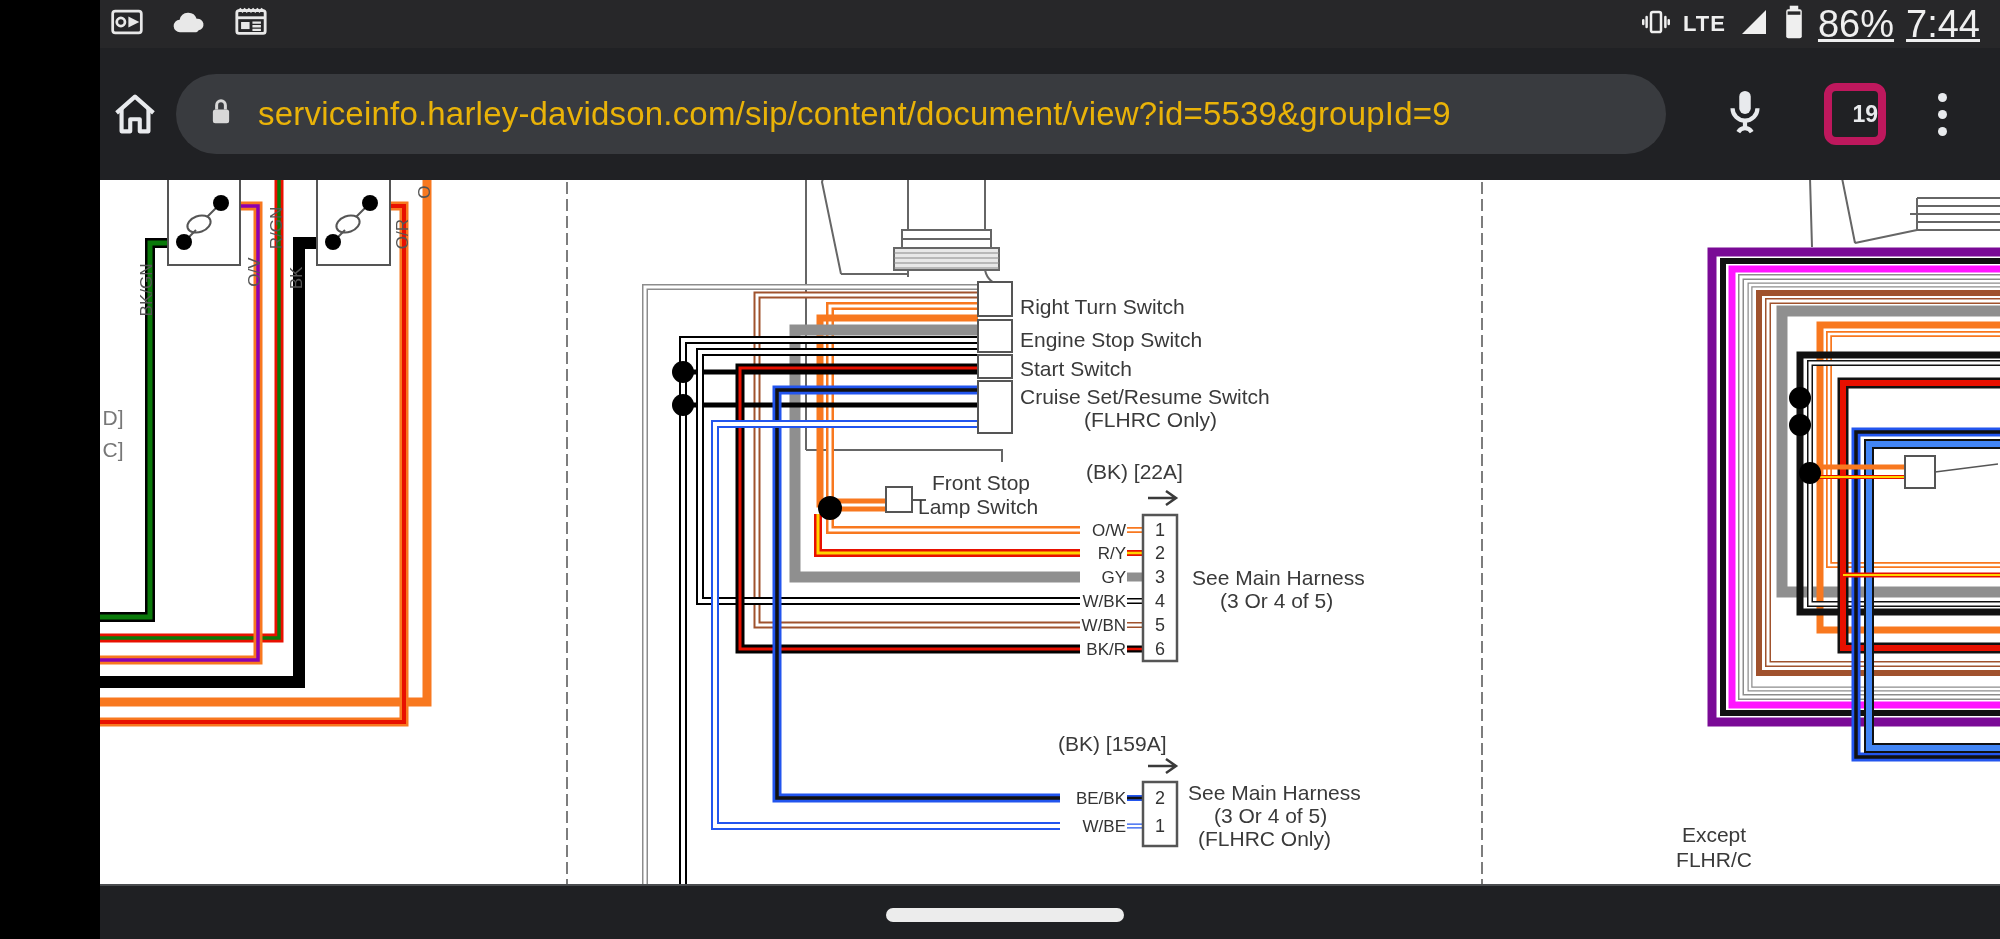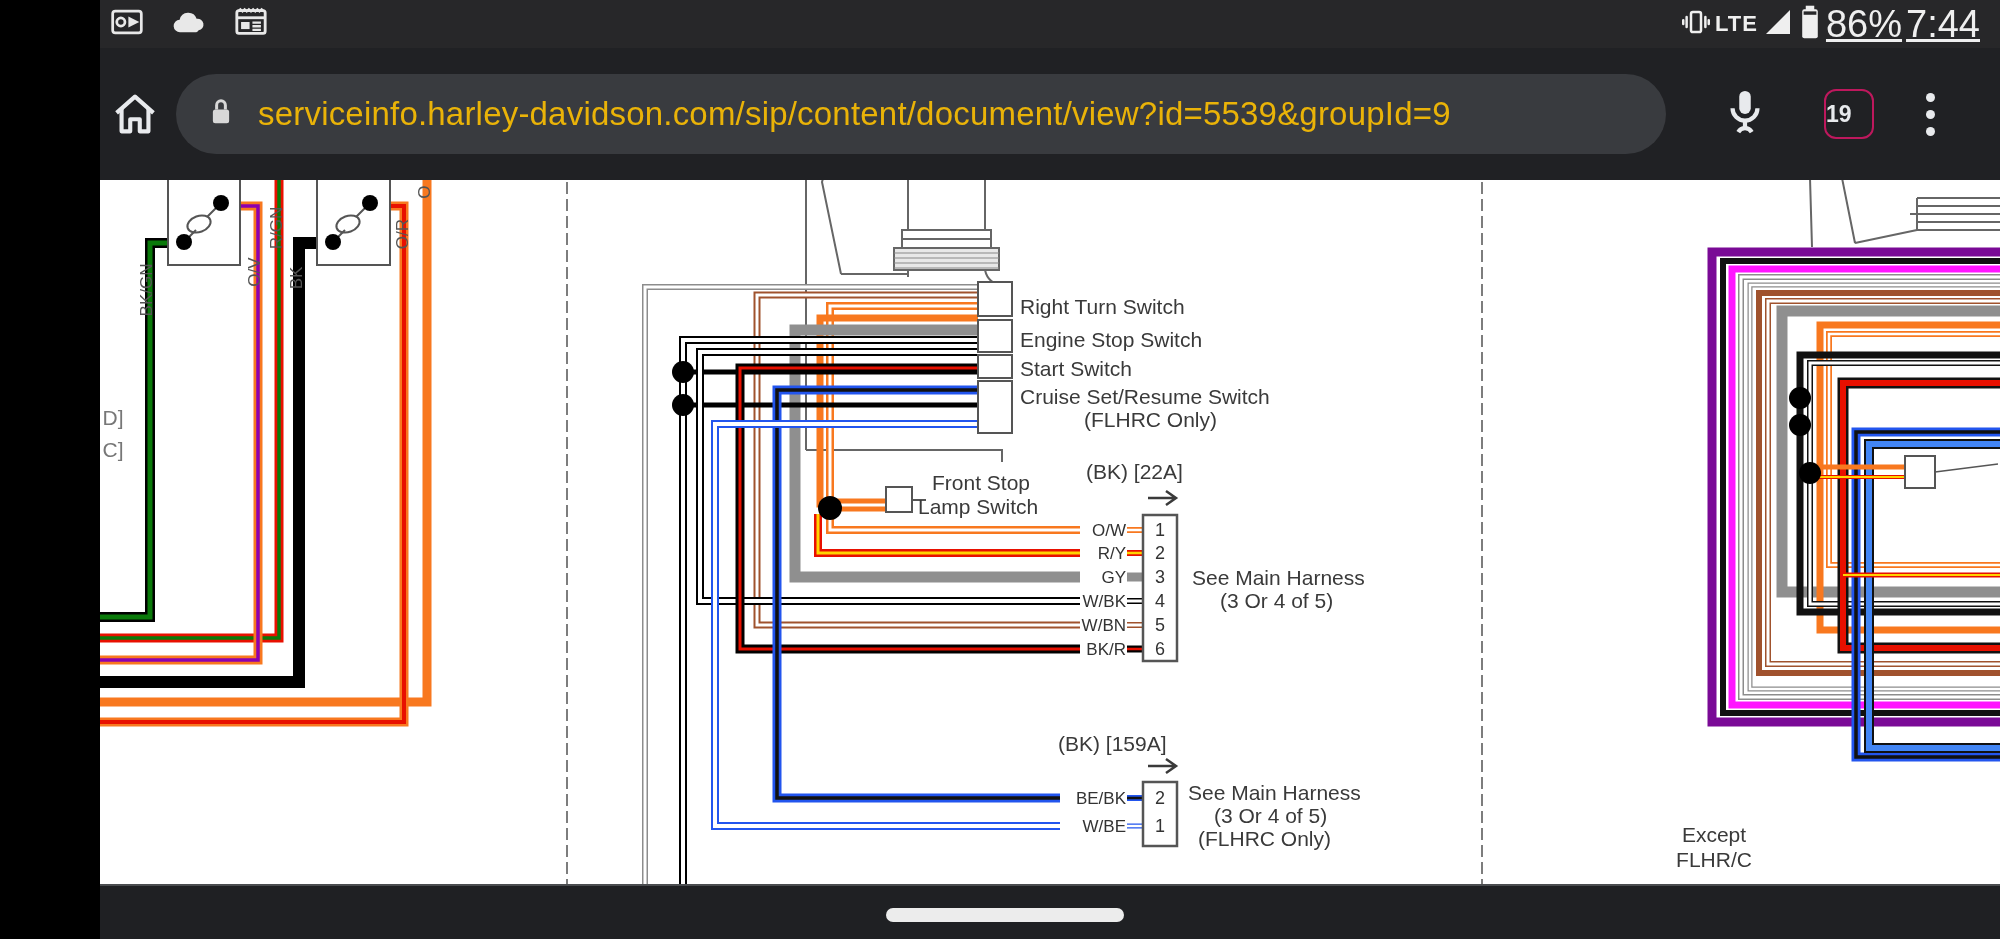--- a/index.html
+++ b/index.html
@@ -2,32 +2,32 @@
 <html><head>
 <meta charset="utf-8">
 <style>
   html,body{margin:0;padding:0;background:#000;}
   .screen{position:relative;width:2000px;height:939px;background:#000;overflow:hidden;
           font-family:"Liberation Sans",sans-serif;}
   .black-strip{position:absolute;left:0;top:0;width:100px;height:939px;background:#000;z-index:5;}
   .status-bar{position:absolute;left:100px;top:0;width:1900px;height:48px;background:#272729;
               display:flex;align-items:center;justify-content:space-between;padding:0;box-sizing:border-box;}
   .sb-left{display:flex;align-items:center;gap:26px;padding-left:10px;}
-  .sb-right{display:flex;align-items:center;gap:4px;padding-right:20px;color:#efefef;}
+  .sb-right{display:flex;align-items:center;gap:12px;padding-right:20px;color:#efefef;}
   .sb-text{font-size:38px;color:#efefef;text-decoration:underline;}
   .sb-lte{font-size:22px;font-weight:bold;letter-spacing:1px;color:#efefef;}
   .chrome{position:absolute;left:100px;top:48px;width:1900px;height:132px;background:#202124;
           display:flex;align-items:center;box-sizing:border-box;}
   .home-wrap{width:70px;display:flex;justify-content:center;}
   .url-pill{height:80px;width:1490px;margin-left:6px;background:#393b3f;border-radius:40px;
             display:flex;align-items:center;padding:0 30px;box-sizing:border-box;overflow:hidden;}
   .url-text{font-size:33px;color:#eab308;white-space:nowrap;margin-left:22px;letter-spacing:0.2px;}
   .mic-wrap{margin-left:56px;}
-  .tab-box{margin-left:56px;width:46px;height:46px;border:2px solid #be185d;border-radius:12px;
-           display:flex;align-items:center;justify-content:flex-start;}
+  .tab-box{margin-left:56px;width:46px;height:46px;border:8px solid #be185d;border-radius:12px;
+           display:flex;align-items:center;justify-content:flex-end;}
   .tab-num{font-size:23px;font-weight:bold;color:#e8eaed;}
   .menu-wrap{margin-left:52px;display:flex;flex-direction:column;gap:8px;}
   .menu-dot{width:9px;height:9px;border-radius:50%;background:#e8eaed;}
   .content{position:absolute;left:100px;top:180px;width:1900px;height:704px;background:#ffffff;overflow:hidden;}
   .bottom-bar{position:absolute;left:100px;top:884px;width:1900px;height:55px;background:#1f2023;
               border-top:2px solid #4a4c4f;box-sizing:border-box;z-index:4;}
   .gesture-pill{position:absolute;left:786px;top:22px;width:238px;height:14px;border-radius:8px;background:#ececec;}
   svg text{font-family:"Liberation Sans",sans-serif;}
   .lbl{font-size:21px;fill:#3a3a3a;}
   .pin{font-size:18px;fill:#333;}

